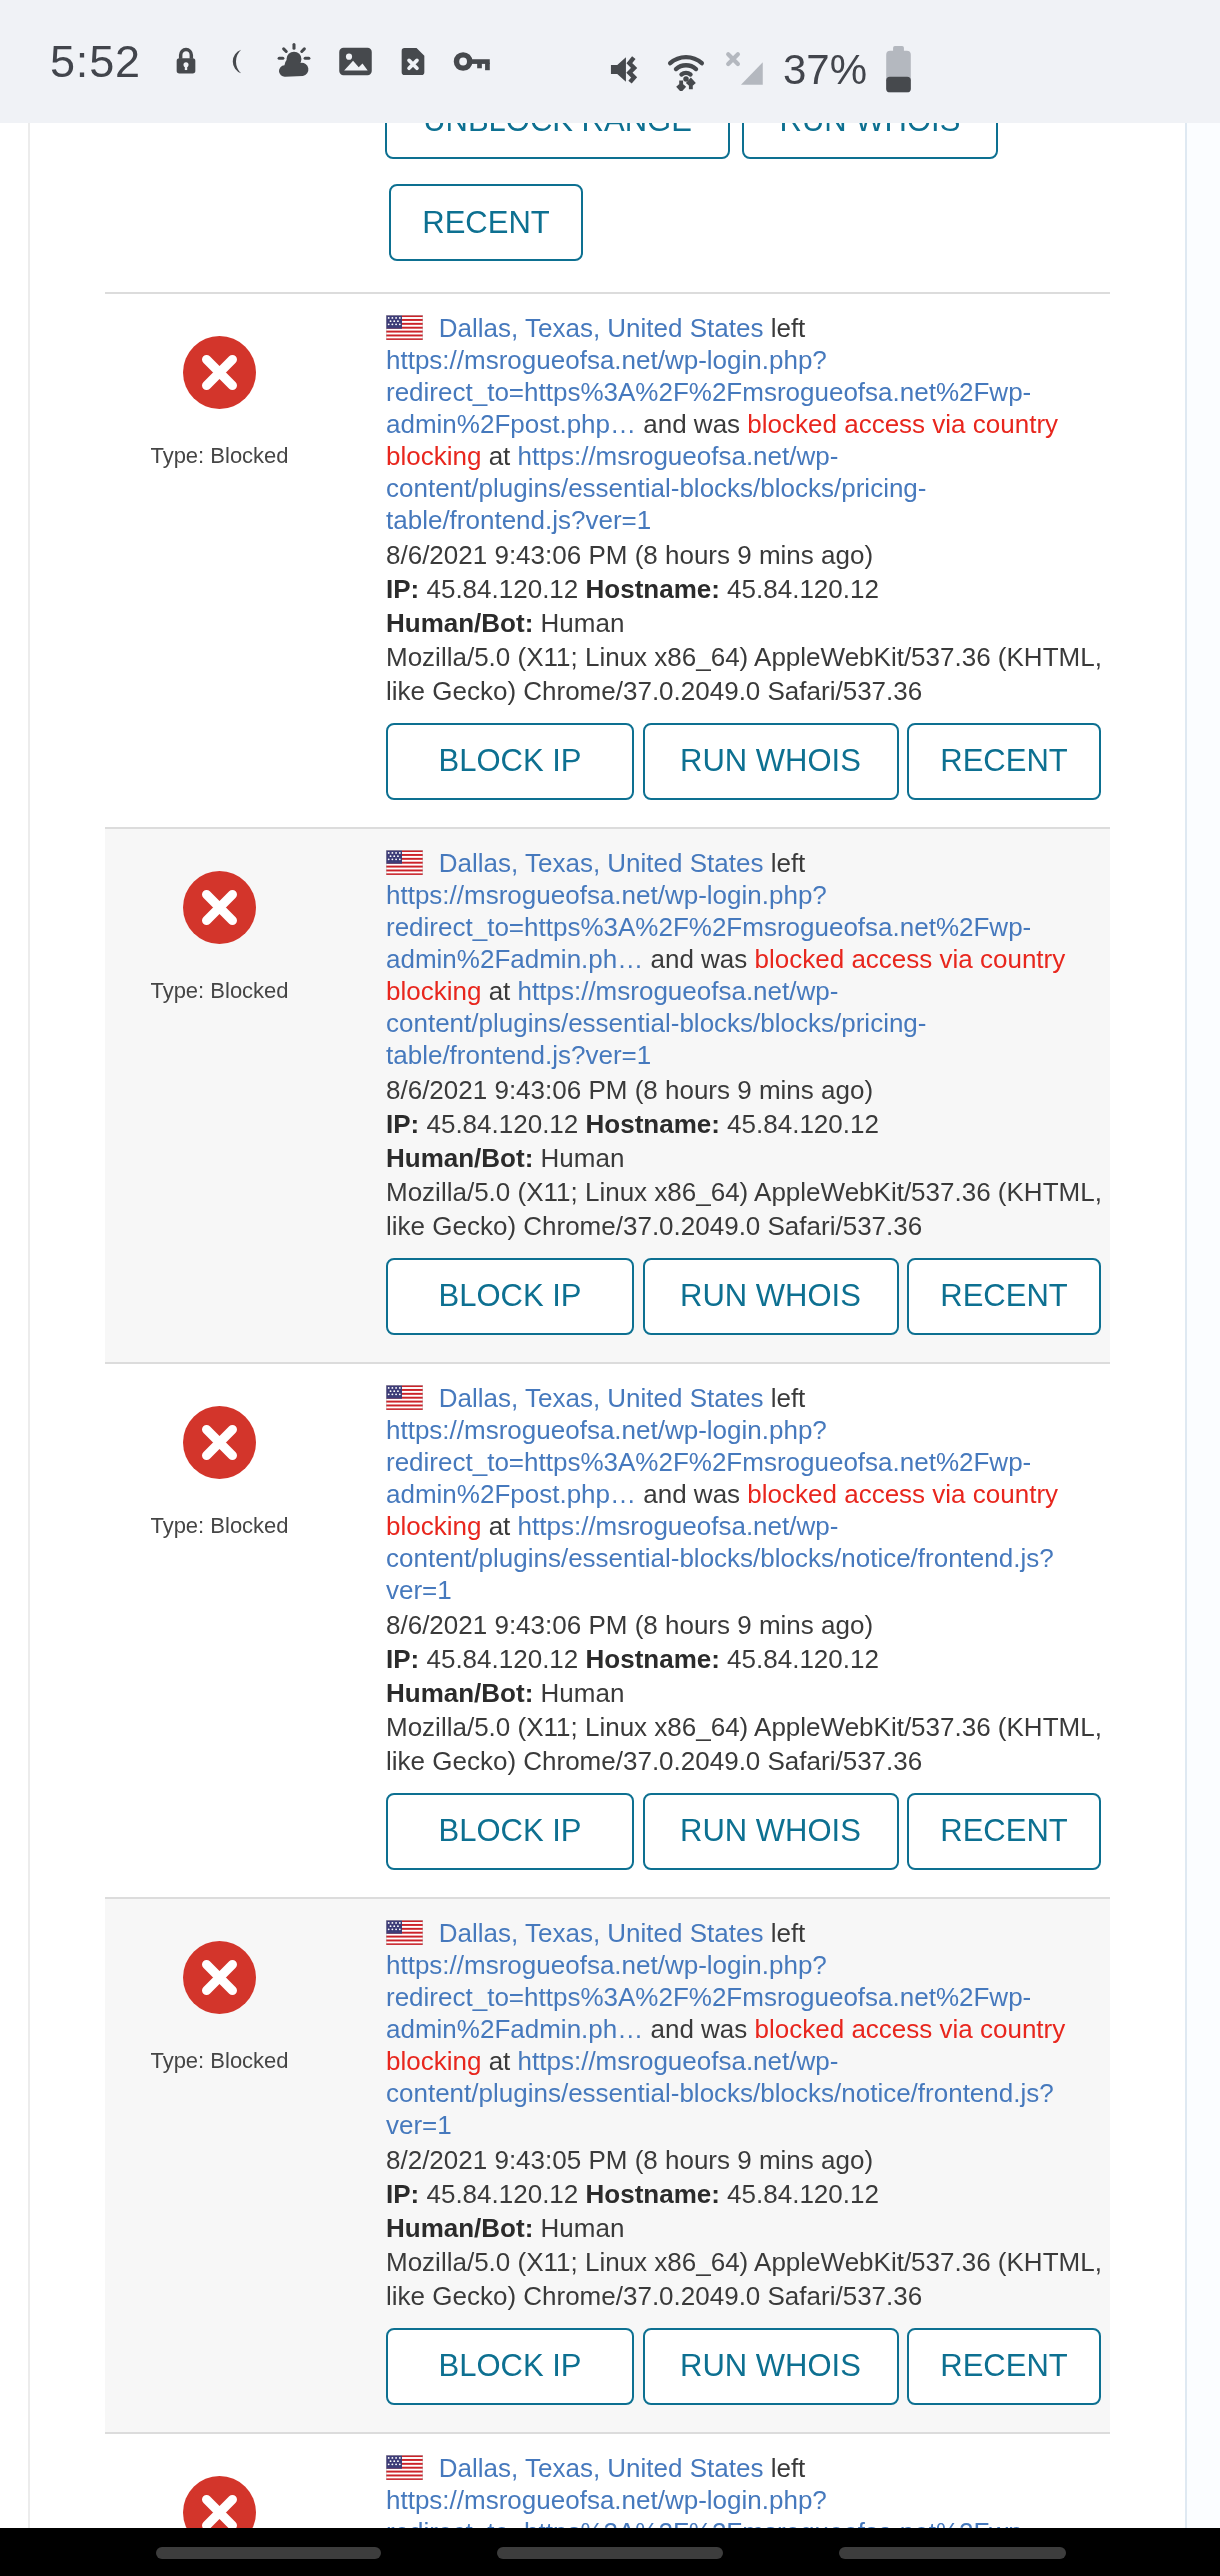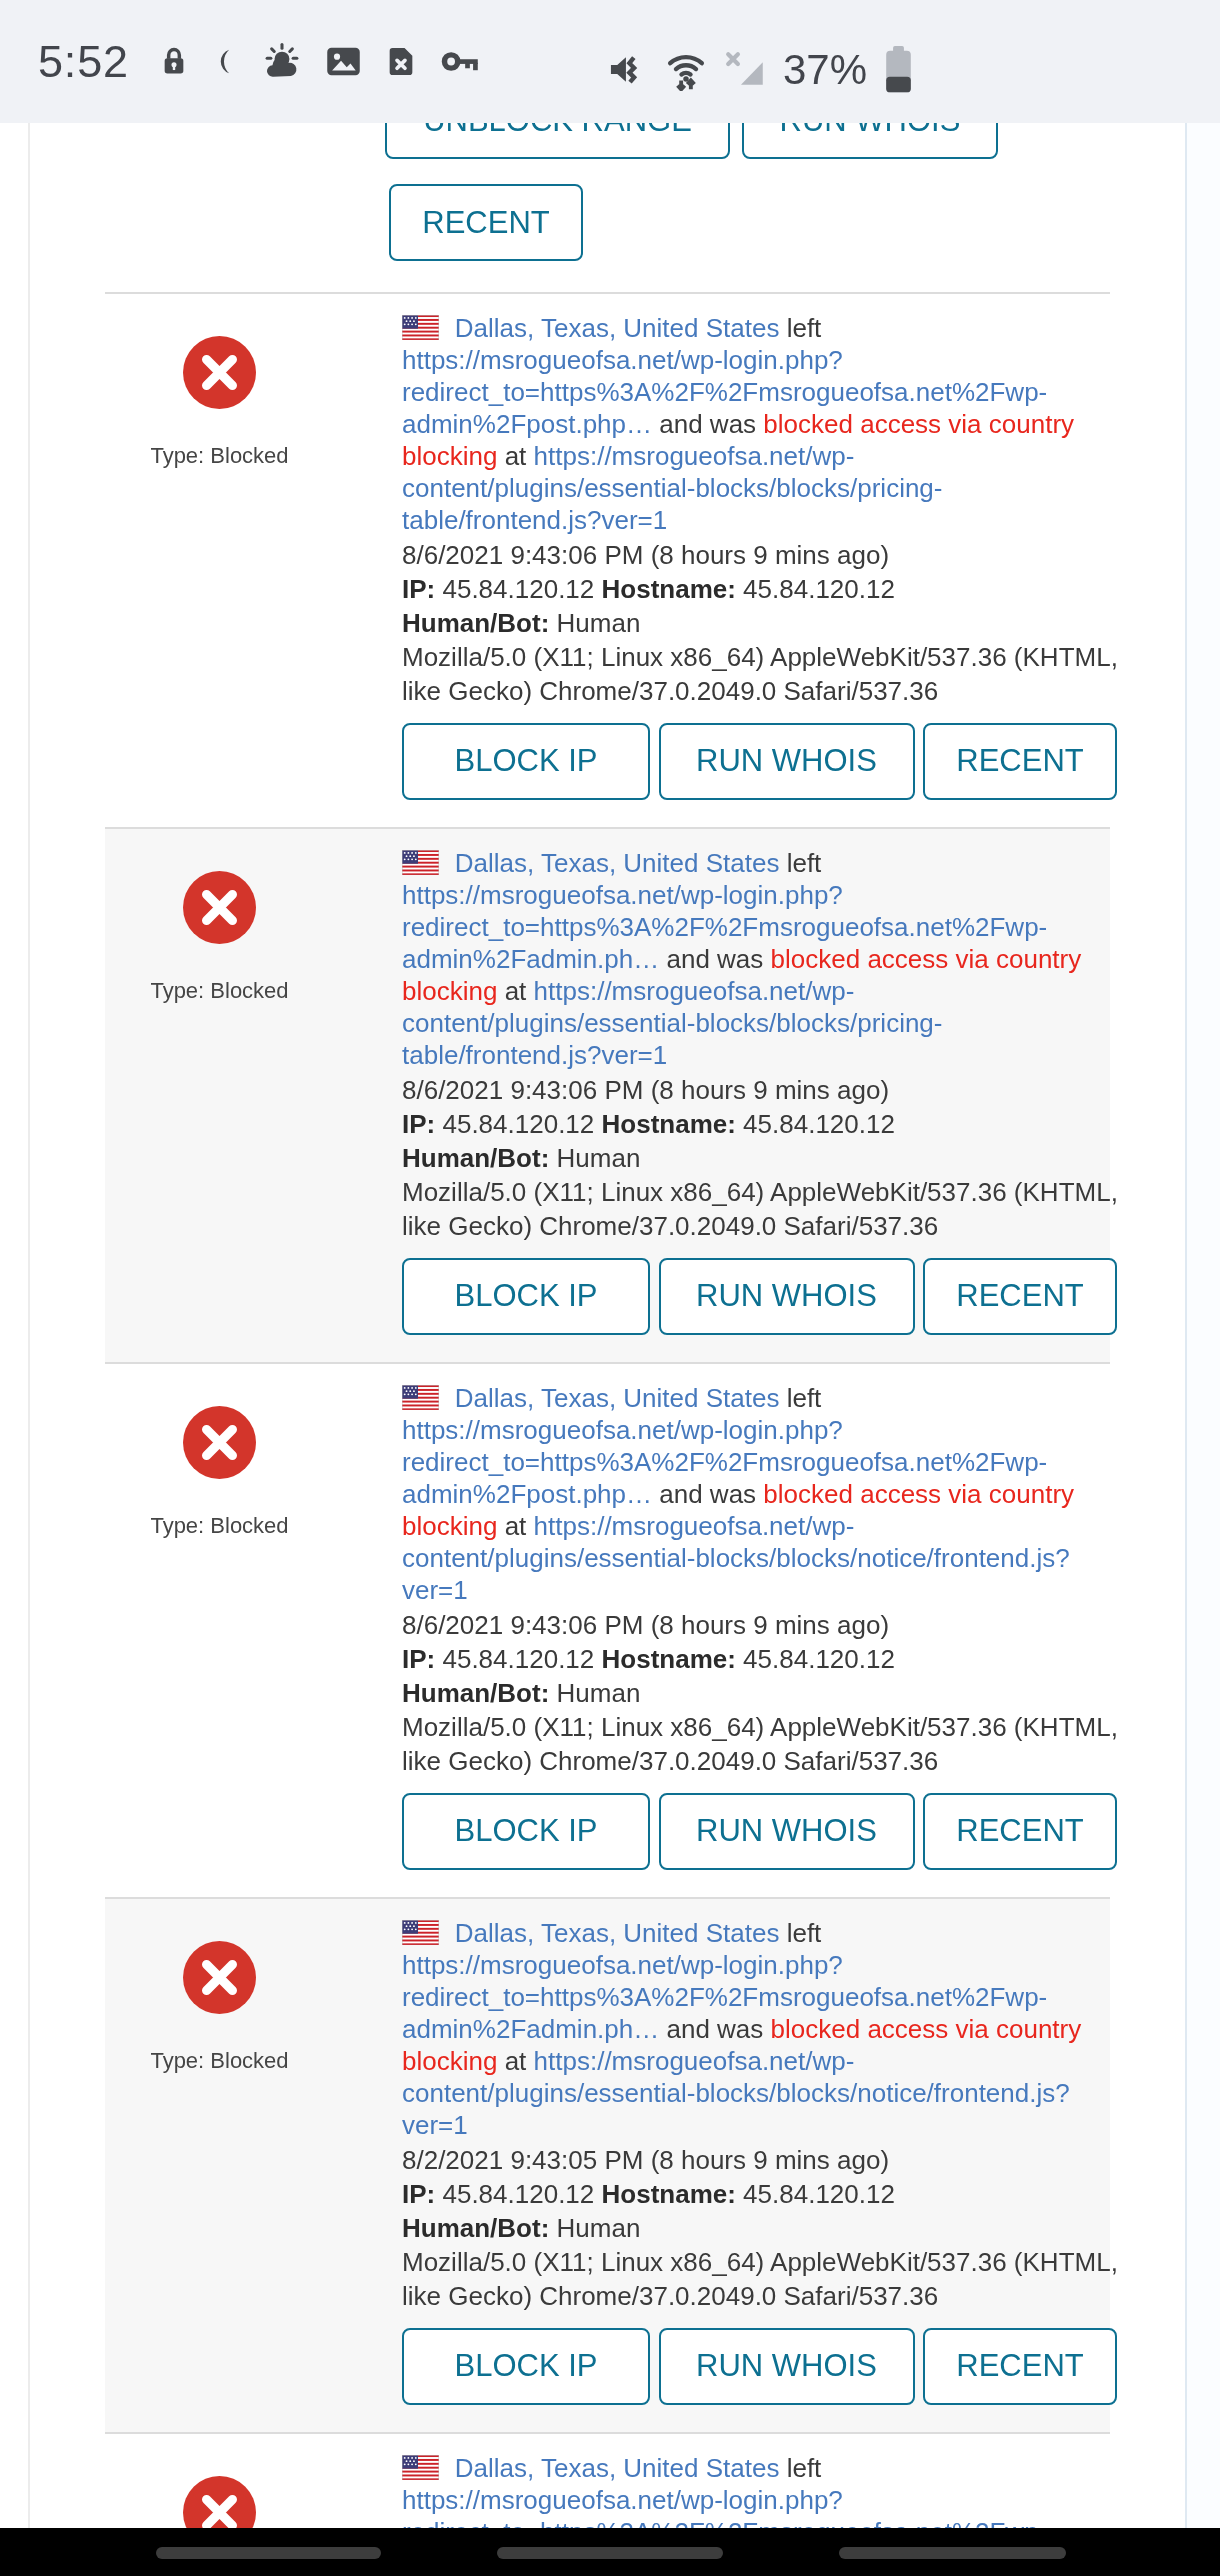--- a/index.html
+++ b/index.html
@@ -2,21 +2,21 @@
 <html style="font-size:13.6px"><head>
 <meta charset="utf-8">
 <style>
   * { margin:0; padding:0; box-sizing:border-box; }
   html,body { width:1220px; height:2576px; overflow:hidden; background:#fff;
               font-family:"Liberation Sans", sans-serif; }
   #screen { position:relative; width:1220px; height:2576px; background:#fff; }
 
   
   .statusbar { position:relative; z-index:6; height:123px; background:#f0f2f6;
-               display:flex; align-items:center; padding-left:38px; }
+               display:flex; align-items:center; padding-left:50px; }
   .time { font-size:45px; color:#42454c; letter-spacing:0.8px; margin-right:29px; }
   .sicons { display:flex; align-items:center; gap:21px; }
   .sicons svg, .sb-right svg { display:block; }
   .sb-right { position:absolute; right:307px; top:8px; height:123px;
               display:flex; align-items:center; gap:17px; }
   .batt-pct { font-size:42px; color:#42454c; }
 
   
   .edge-left  { position:absolute; left:28px;  top:123px; bottom:48px; width:1.7px; background:#ececec; z-index:4; }
   .right-strip{ position:absolute; left:1187px; right:0; top:123px; bottom:48px; background:#fbfdff; z-index:3; }
@@ -31,21 +31,21 @@
   .w-unblock { width:345px; } .w-whois { width:256px; } .w-recent { width:194px; } .w-blockip { width:248px; }
   .tb1 { position:absolute; left:280px; top:-41px; }
   .tb2 { position:absolute; left:637px; top:-41px; }
   .tb3 { position:absolute; left:284px; top:61px; }
 
   .row { display:flex; border-top:2.5px solid #dcdcdc; padding:18px 0 27px 0; background:#fff; }
   .row.gray { background:#f7f7f7; }
   .left-col { flex:none; width:229px; text-align:center; padding-top:24px; }
   .x-circle { width:73px; height:73px; display:inline-block; }
   .type-label { margin-top:31px; font-size:22px; color:#454545; }
-  .right-col { flex:none; margin-left:68px; width:725px; }
+  .right-col { flex:none; margin-left:52px; width:725px; }
   .msg  { font-size:26px; line-height:32px; color:#3a3a3a; overflow-wrap:anywhere; }
   .link { color:#4679bd; text-decoration:none; cursor:pointer; }
   .redtxt { color:#e8261d; }
   .flag { display:inline-block; width:37px; height:25.4px; vertical-align:-3.4px; margin-right:8.5px; }
   .ts   { font-size:26px; line-height:34px; color:#3a3a3a; margin-top:1.7px; }
   .meta { font-size:26px; line-height:34px; color:#3a3a3a; overflow-wrap:anywhere; }
   .meta b { color:#2b2b2b; }
   .btn-row { display:flex; gap:8.5px; margin-top:15.3px; }
 
   

